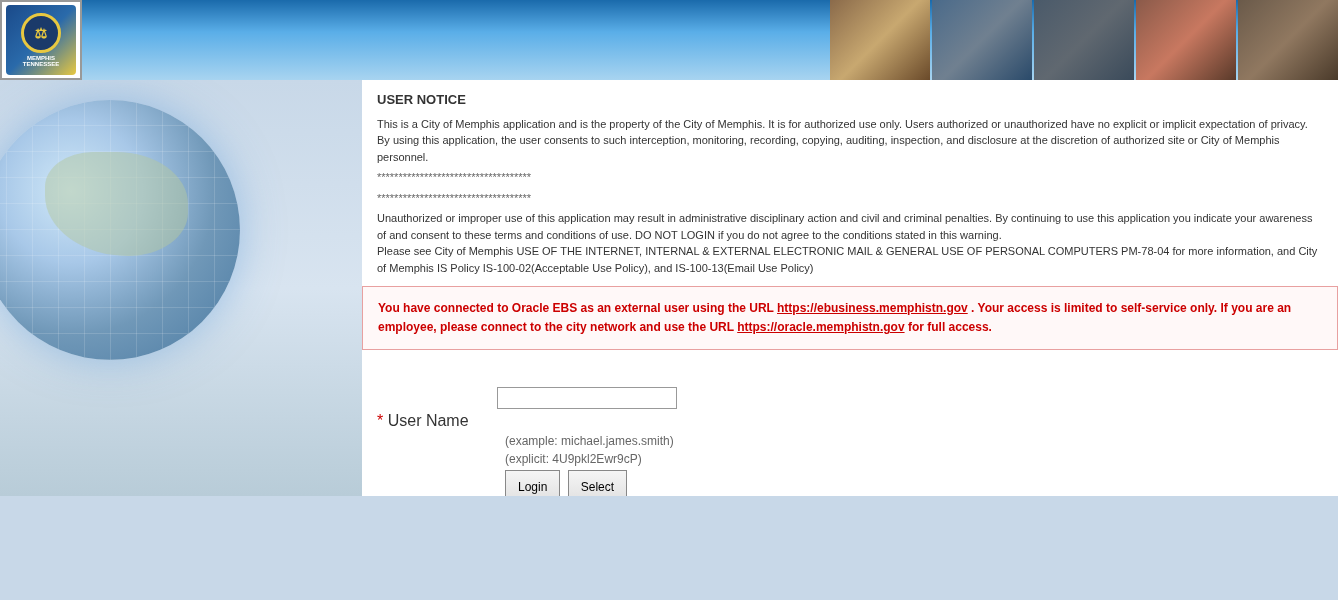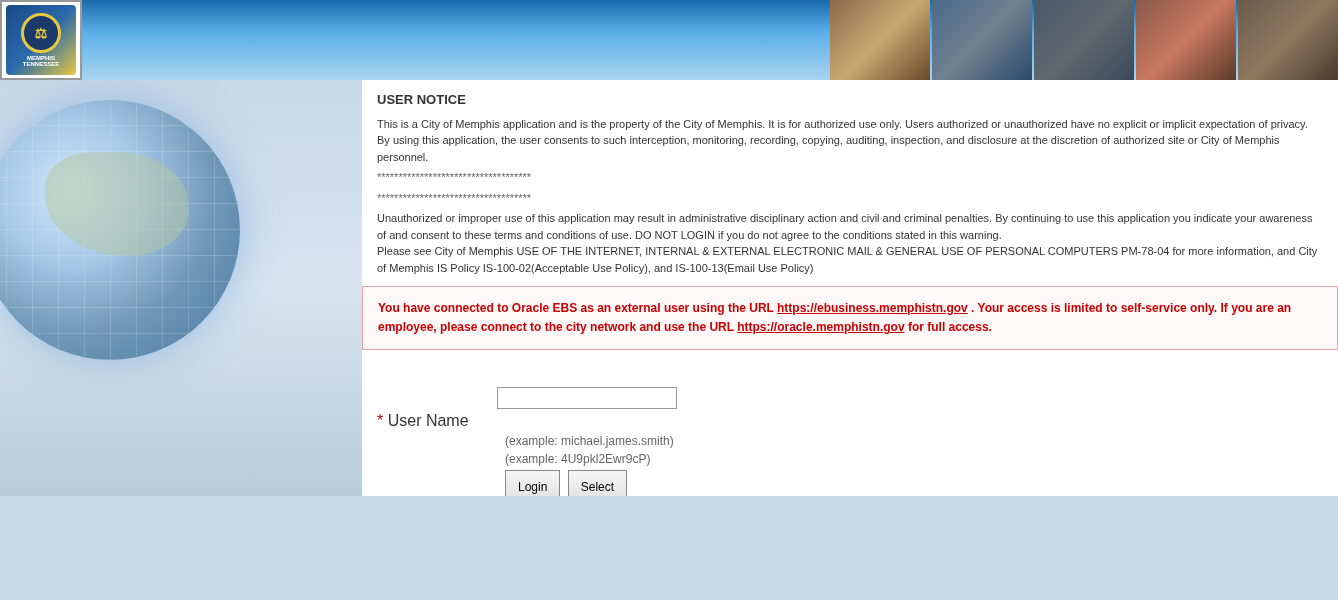--- a/index.html
+++ b/index.html
@@ -293,21 +293,21 @@
     <div class="login-form">
 
       <div class="form-row">
         <div class="form-label">
           <span style="color:#cc0000;">* </span><span>User Name</span>
         </div>
         <input class="form-input" type="text" placeholder="" style="">
       </div>
       <div class="form-hint">(example: michael.james.smith)</div>
 
-      <div class="form-hint">(example: 4U9pkl2Ewr9cP)</div>
+      <div class="form-hint">(explicit: 4U9pkl2Ewr9cP)</div>
 
       <div class="form-buttons">
         <button class="btn">Login</button>
         <button class="btn">Select</button>
       </div>
 
     </div>
 
     <div class="bottom-section">
 

